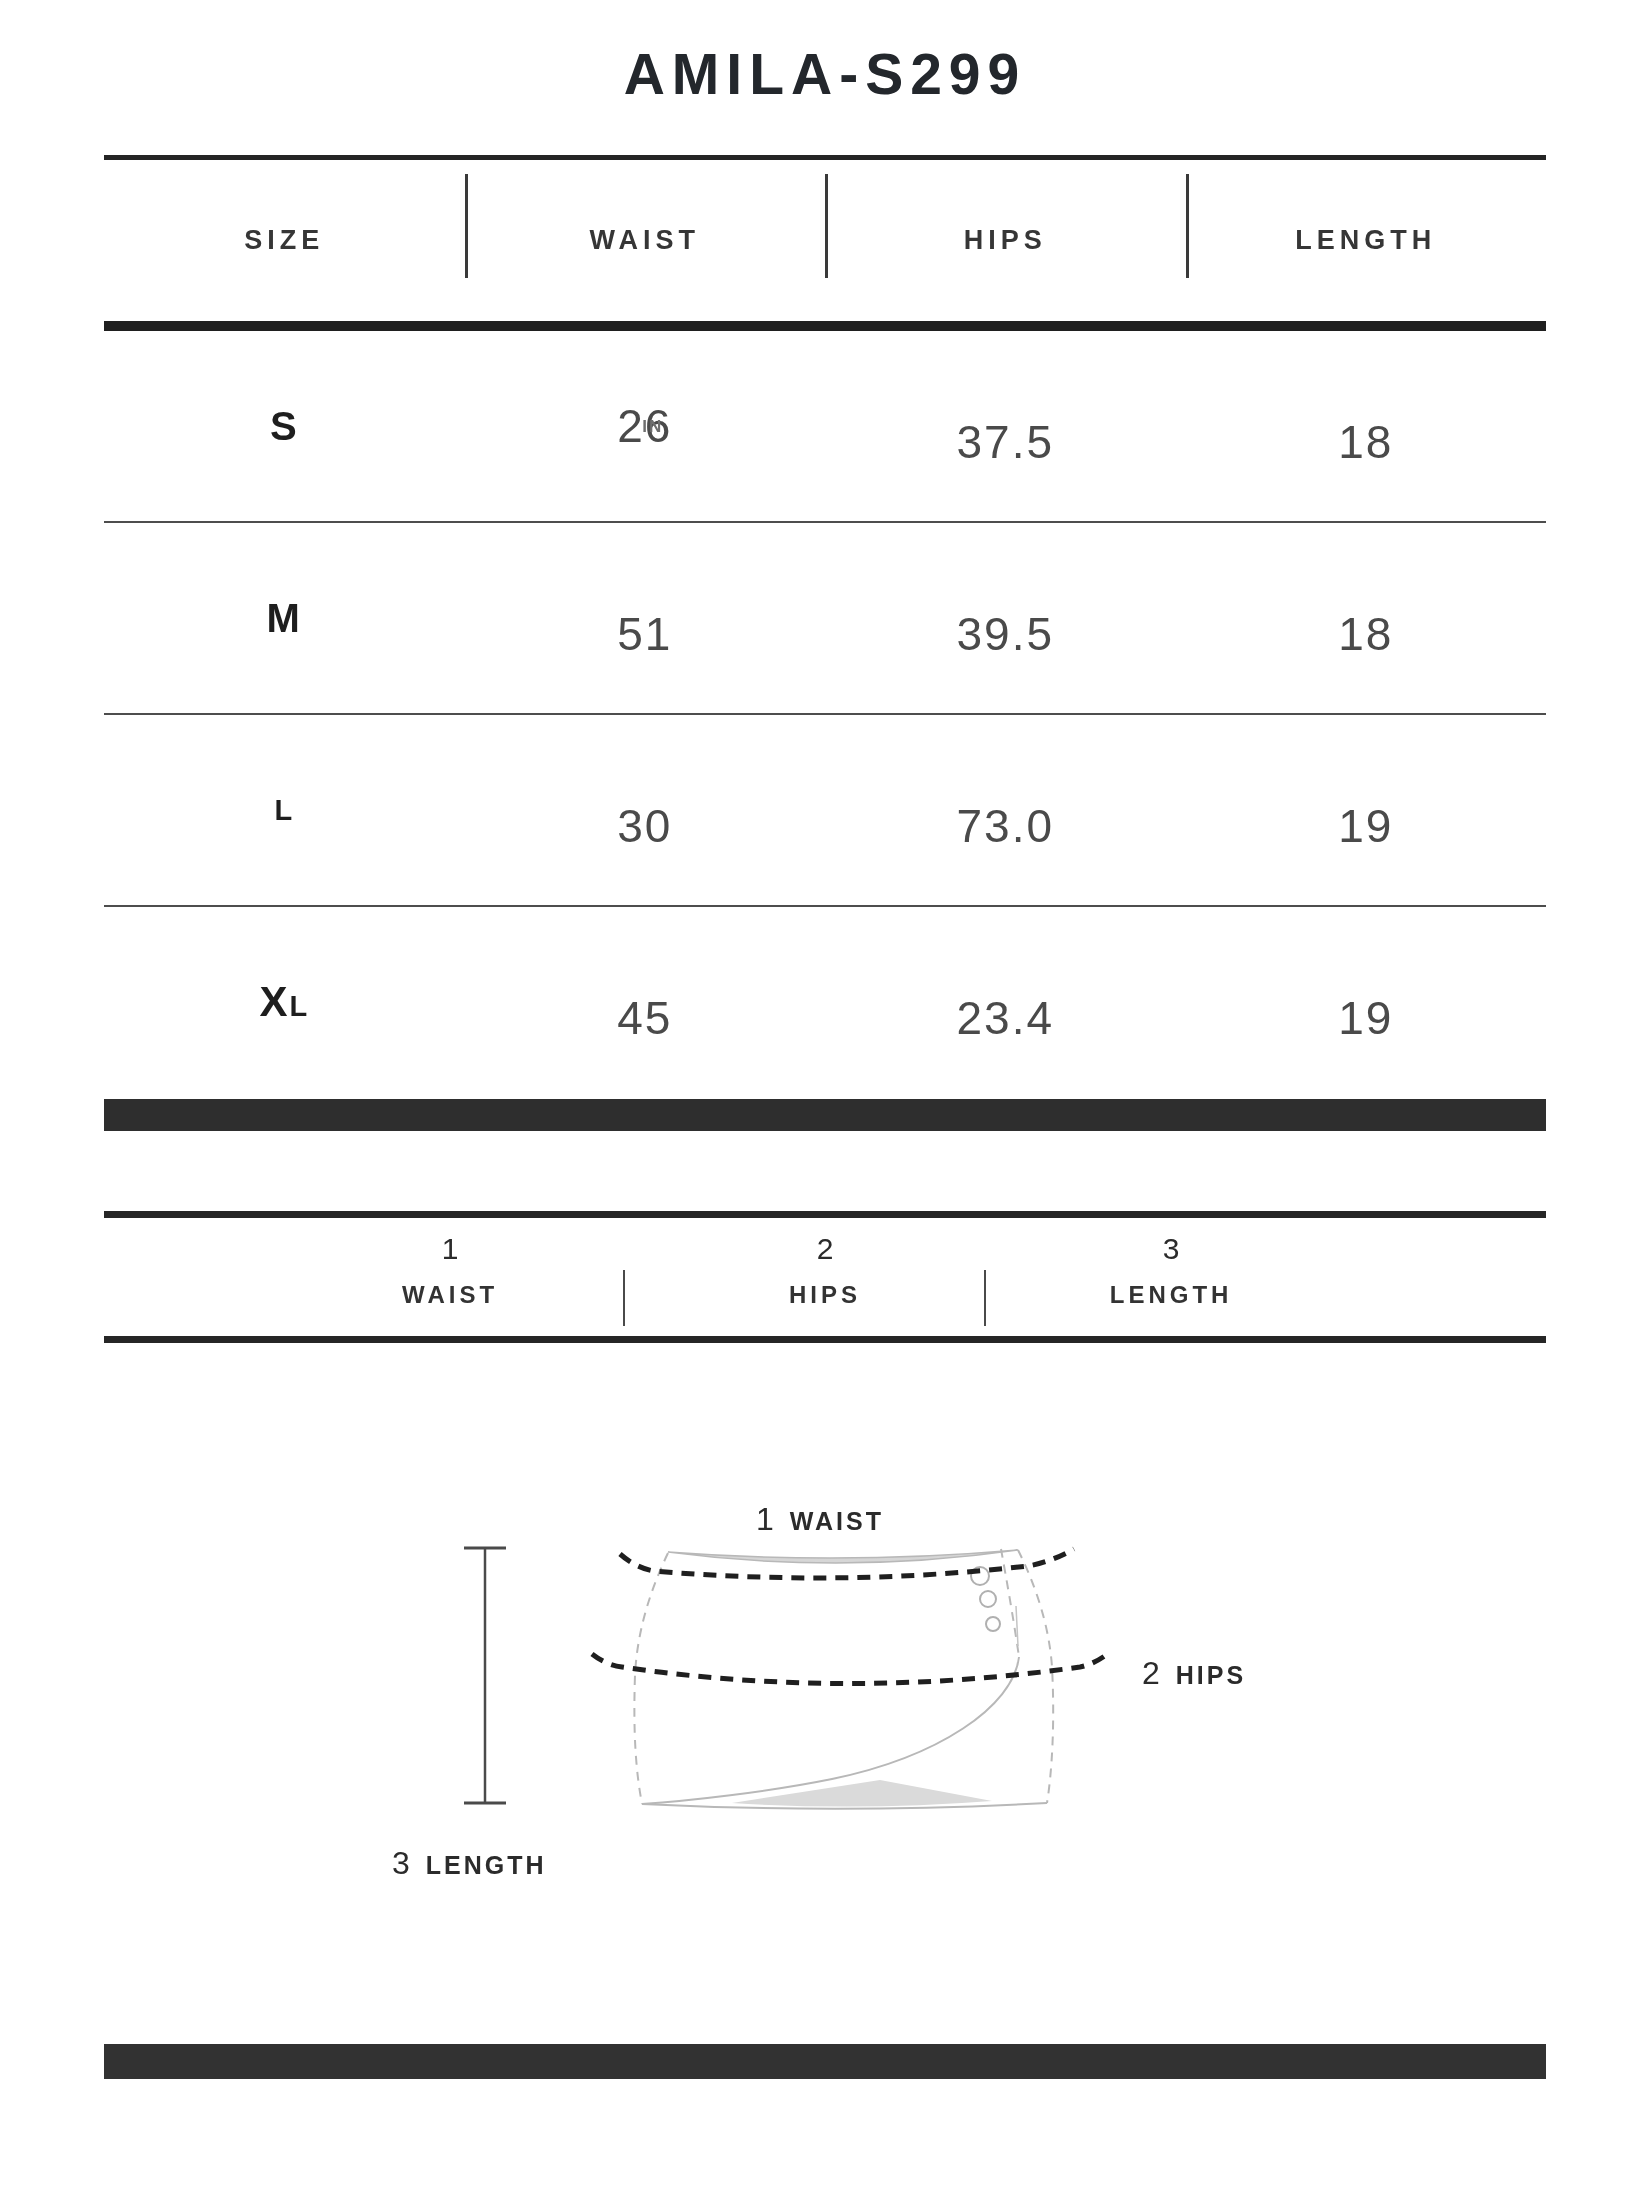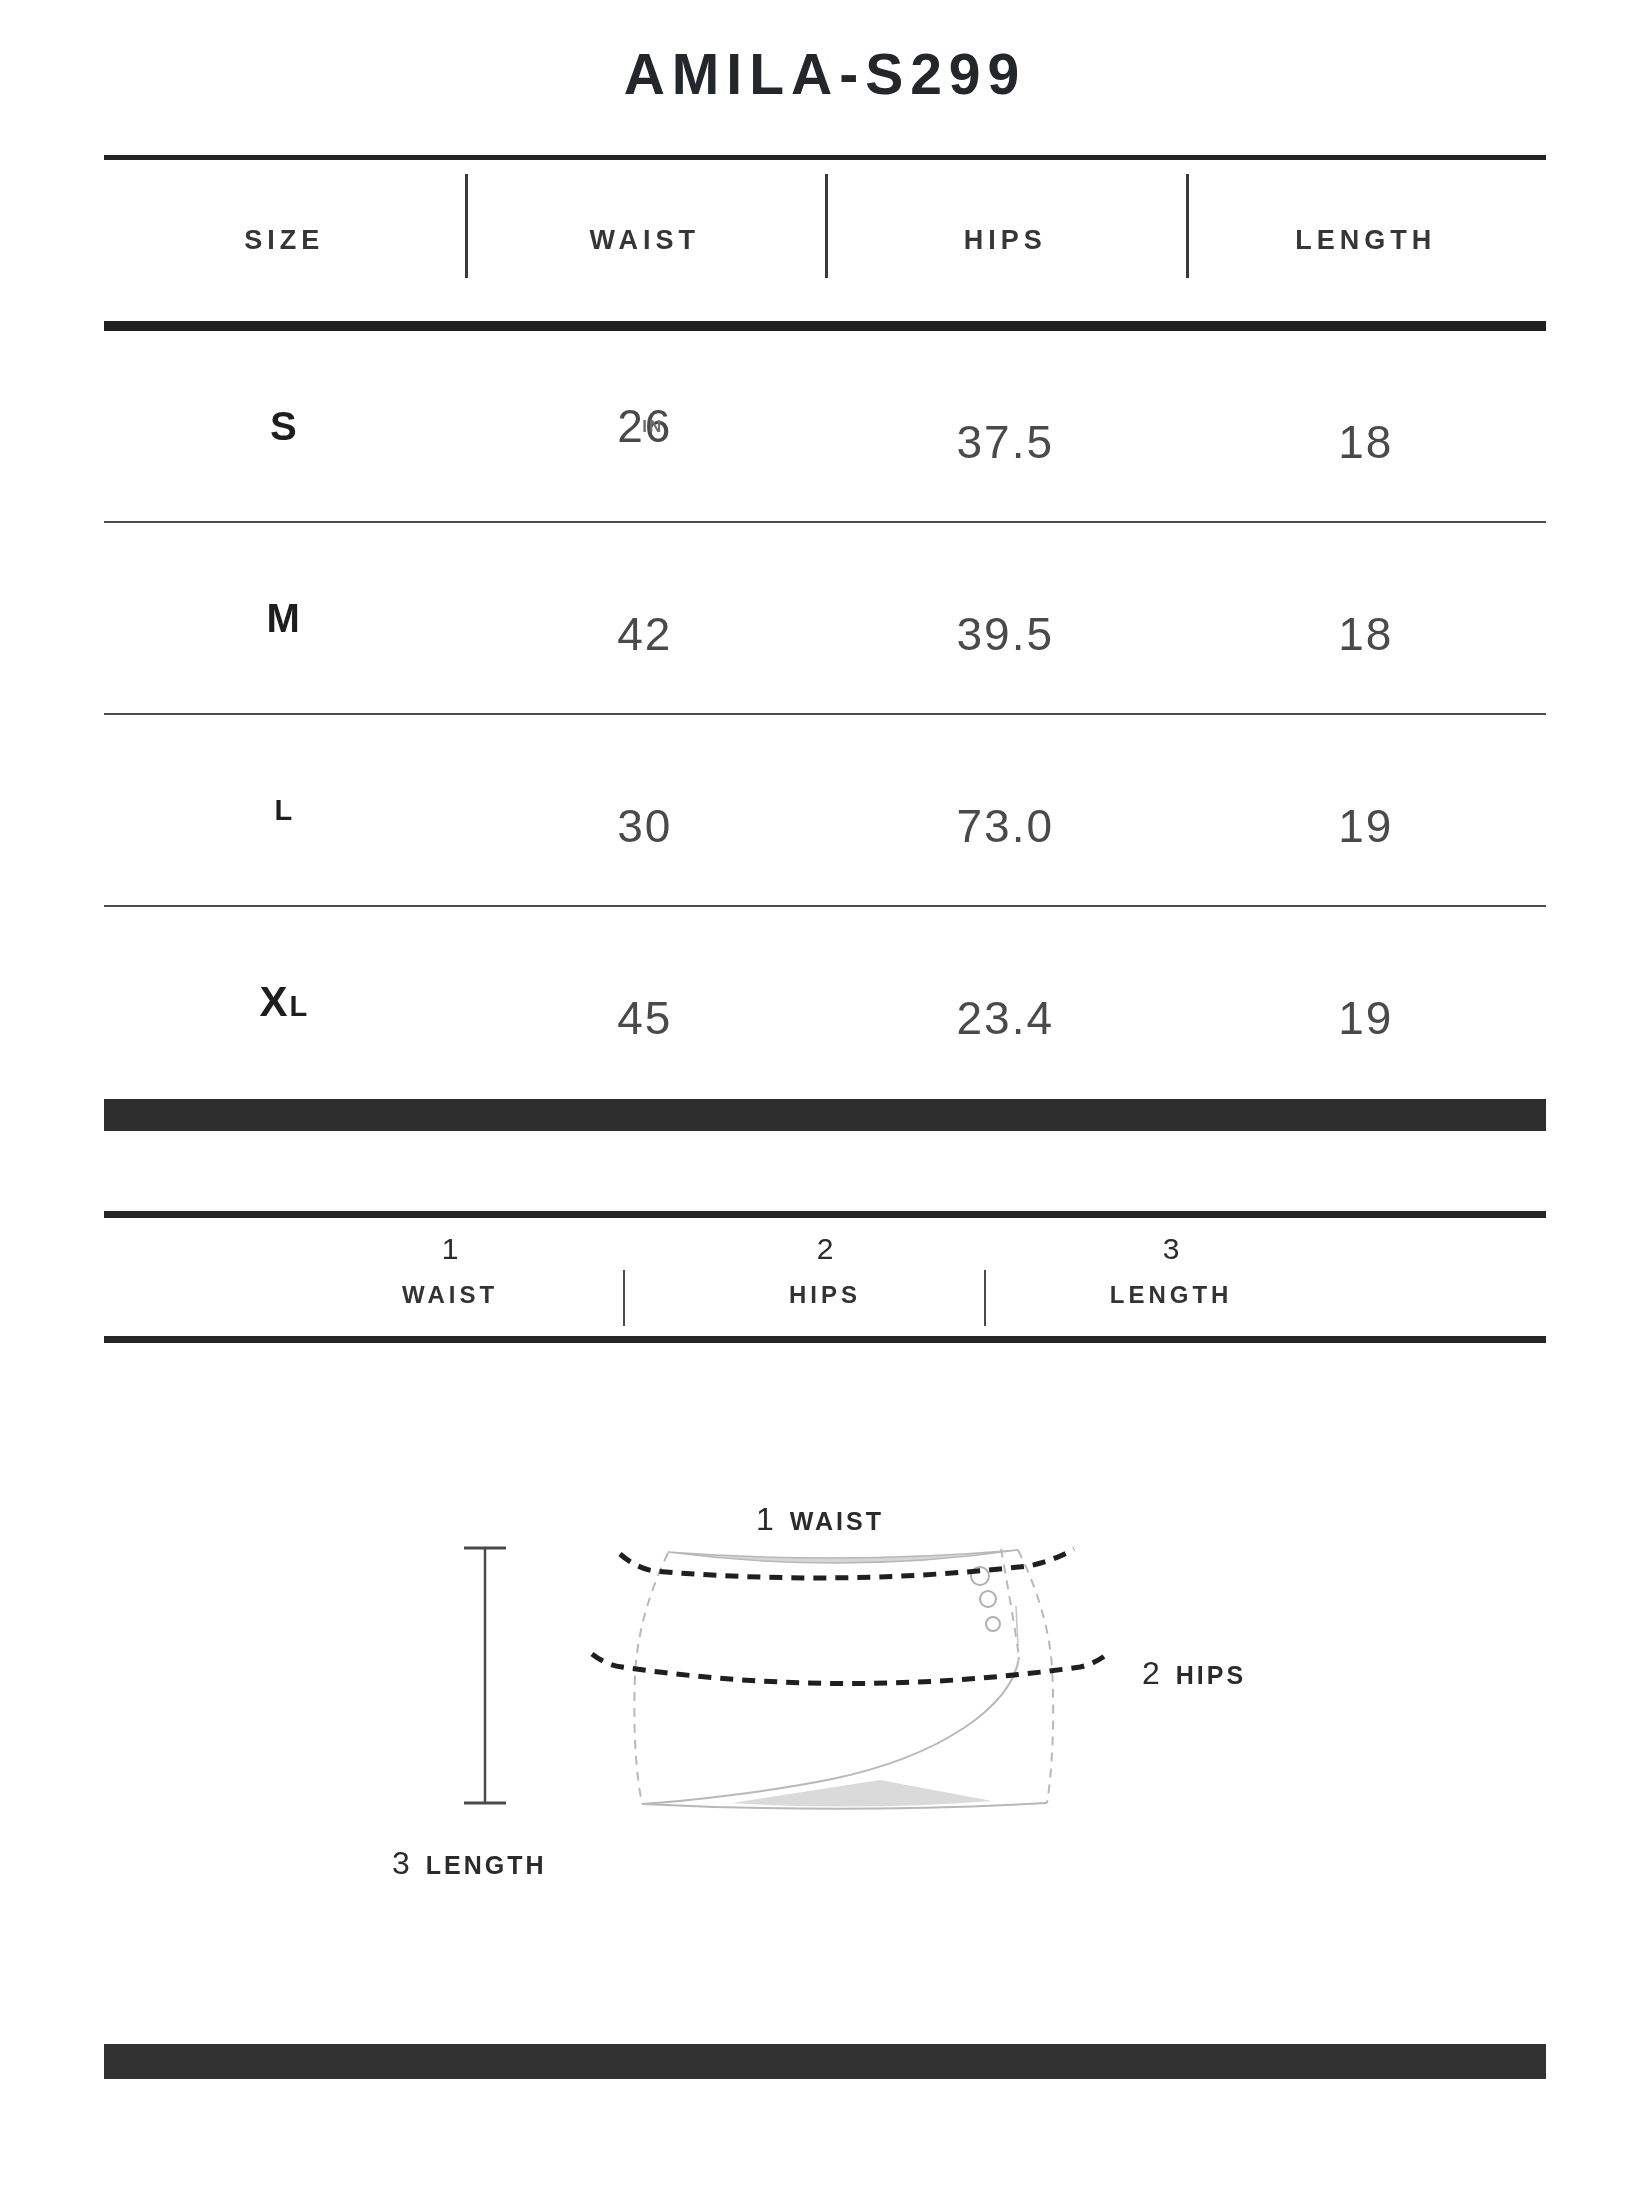--- a/index.html
+++ b/index.html
@@ -83,21 +83,21 @@
           <span class="unit">IN</span>
           <span class="num">26</span>
         </div>
         <div class="cell num">37.5</div>
         <div class="cell num">18</div>
       </div>
       <div class="row-sep"></div>
 
       <div class="t-row row-m">
         <div class="cell size">M</div>
-        <div class="cell num">42</div>
+        <div class="cell num">51</div>
         <div class="cell num">39.5</div>
         <div class="cell num">18</div>
       </div>
       <div class="row-sep"></div>
 
       <div class="t-row row-l">
         <div class="cell size">L</div>
         <div class="cell num">30</div>
         <div class="cell num">73.0</div>
         <div class="cell num">19</div>

